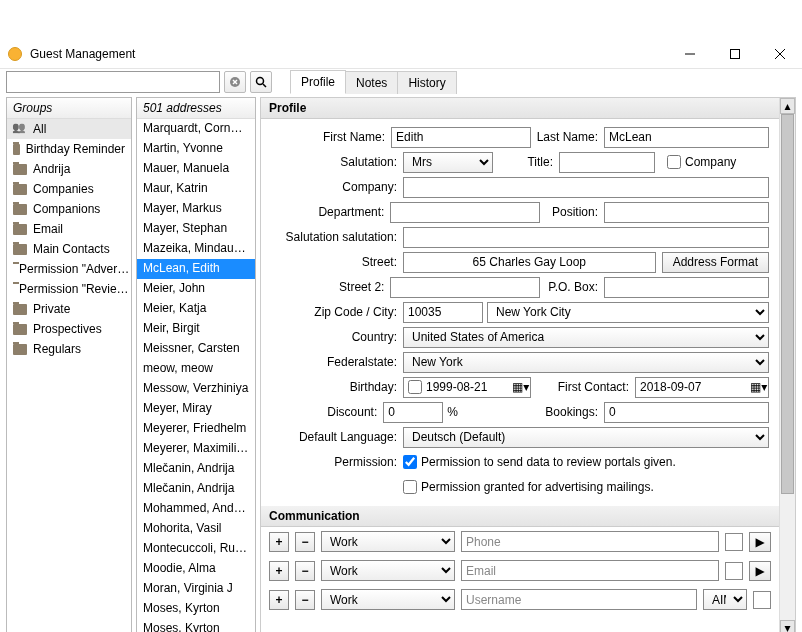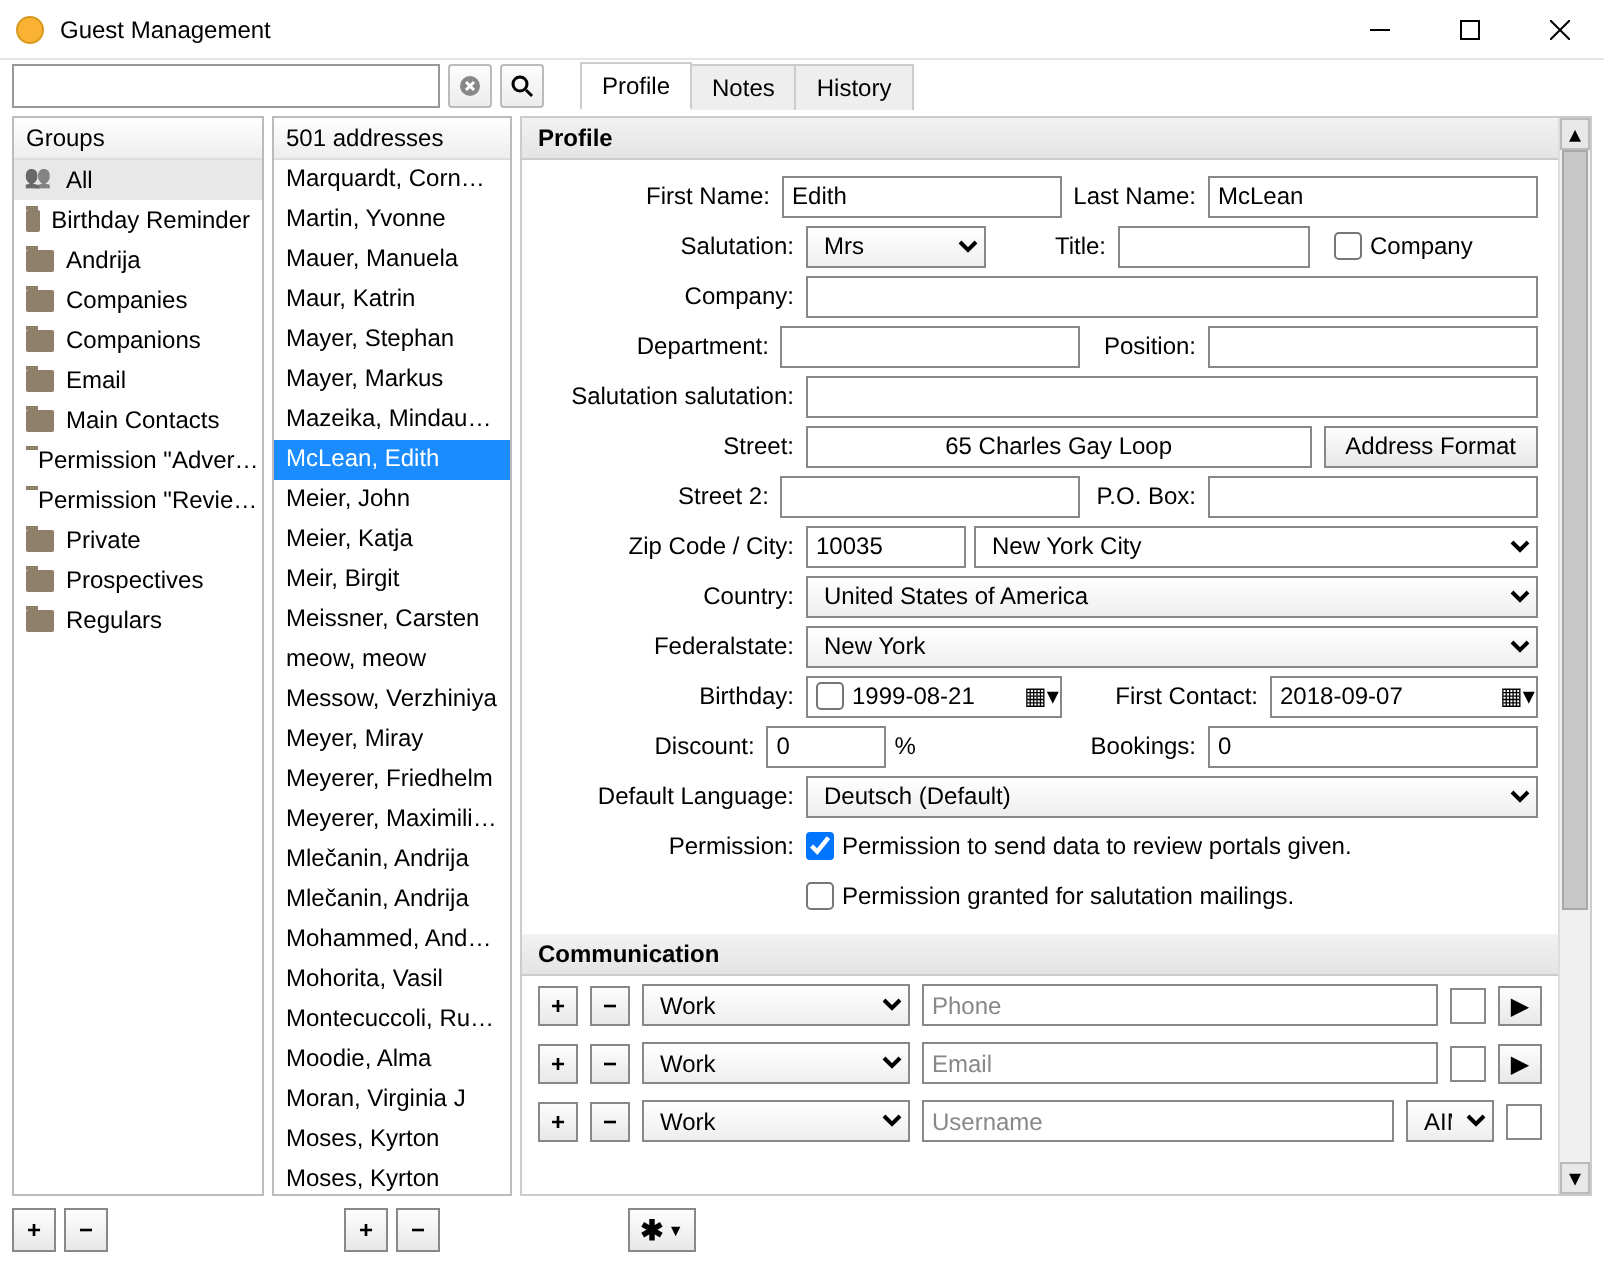--- a/index.html
+++ b/index.html
@@ -1,37 +1,37 @@
 <!DOCTYPE html>
 <html><head>
 <meta charset="utf-8">
 <style>
 * { box-sizing: border-box; margin: 0; padding: 0; font-family: "Segoe UI", Tahoma, sans-serif; font-size: 12px; }
 html, body { width: 802px; height: 632px; background: #fff; overflow: hidden; }
 
-.titlebar { height: 30px; display: flex; align-items: center; padding-left: 8px; border-bottom: 1px solid #e5e5e5; }
+.titlebar { height: 30px; display: flex; align-items: center; padding-left: 8px; border-bottom: 1px solid #e5e5e5; margin-top: 39px; }
 .titlebar .app-icon { width: 14px; height: 14px; border-radius: 50%; background: #f9b233; border: 1px solid #d99a1f; margin-right: 8px; }
 .titlebar .title { flex: 1; font-size: 12px; }
 .titlebar .winbtn { width: 45px; height: 30px; display: flex; align-items: center; justify-content: center; }
 .titlebar .winbtn svg { width: 10px; height: 10px; stroke: #000; stroke-width: 1; fill: none; }
 
 .topbar { height: 26px; display: flex; align-items: center; padding: 2px 6px; gap: 4px; }
 .search-input { flex: 0 0 214px; height: 22px; border: 1px solid #999; padding: 0 4px; }
 .icon-btn { width: 22px; height: 22px; border: 1px solid #bbb; background: linear-gradient(#fdfdfd,#ececec); display: flex; align-items: center; justify-content: center; border-radius: 2px; }
 
 .tabs { display: flex; margin-left: 14px; height: 24px; align-items: flex-end; }
 .tab { padding: 4px 10px; border: 1px solid #ccc; border-bottom: none; background: #eee; margin-right: -1px; cursor: pointer; }
 .tab.active { background: #fff; border-bottom: 1px solid #fff; position: relative; z-index: 2; }
 
 .main { display: flex; height: 544px; }
 
 .col { border: 1px solid #bbb; margin: 2px; display: flex; flex-direction: column; background: #fff; }
 .col-groups { width: 126px; margin-left: 6px; }
 .col-list { width: 120px; }
-.col-groups .hdr, .col-list .hdr { padding: 3px 6px; background: linear-gradient(#fefefe,#eee); border-bottom: 1px solid #ddd; }
+.col-groups .hdr, .col-list .hdr { padding: 3px 6px; background: linear-gradient(#fefefe,#eee); border-bottom: 1px solid #ddd; font-style: italic; }
 .list-body { flex: 1; overflow-y: auto; overflow-x: hidden; }
 .list-body::-webkit-scrollbar { width: 16px; }
 .list-body::-webkit-scrollbar-track { background: #f0f0f0; }
 .list-body::-webkit-scrollbar-thumb { background: #c8c8c8; border: 1px solid #a8a8a8; }
 .list-body::-webkit-scrollbar-button { height: 16px; background: #e8e8e8; border: 1px solid #bbb; }
 
 .group-item { display: flex; align-items: center; gap: 6px; padding: 2px 6px; height: 20px; cursor: pointer; white-space: nowrap; overflow: hidden; }
 .group-item.selected { background: #e8e8e8; }
 .folder-icon { width: 14px; height: 11px; background: #8d7f6a; border-radius: 1px; position: relative; }
 .folder-icon::before { content: ""; position: absolute; top: -2px; left: 0; width: 6px; height: 2px; background: #8d7f6a; }
@@ -178,22 +178,22 @@
       </div>
   </div>
 
   <div class="col col-list">
     <div class="hdr">501 addresses</div>
     <div class="list-body" id="addr-body">
         <div class="addr-item">Marquardt, Cornelia</div>
         <div class="addr-item">Martin, Yvonne</div>
         <div class="addr-item">Mauer, Manuela</div>
         <div class="addr-item">Maur, Katrin</div>
+        <div class="addr-item">Mayer, Markus</div>
         <div class="addr-item">Mayer, Stephan</div>
-        <div class="addr-item">Mayer, Markus</div>
         <div class="addr-item">Mazeika, Mindaugas</div>
         <div class="addr-item selected">McLean, Edith</div>
         <div class="addr-item">Meier, John</div>
         <div class="addr-item">Meier, Katja</div>
         <div class="addr-item">Meir, Birgit</div>
         <div class="addr-item">Meissner, Carsten</div>
         <div class="addr-item">meow, meow</div>
         <div class="addr-item">Messow, Verzhiniya</div>
         <div class="addr-item">Meyer, Miray</div>
         <div class="addr-item">Meyerer, Friedhelm</div>
@@ -309,21 +309,21 @@
         </div>
 
         <div class="row">
           <div class="lbl">Permission:</div>
           <input type="checkbox" class="cb" checked="" style="">
           <span style="margin-left:4px">Permission to send data to review portals given.</span>
         </div>
         <div class="row">
           <div class="lbl"></div>
           <input type="checkbox" class="cb" style="">
-          <span style="margin-left:4px">Permission granted for salutation mailings.</span>
+          <span style="margin-left:4px">Permission granted for advertising mailings.</span>
         </div>
       </div>
 
       <div class="section-hdr">Communication</div>
       <div id="comm-body">
           <div class="comm-row">
             <div class="sm">+</div>
             <div class="sm">−</div>
             <select class="sel"><option>Work</option></select>
             <input class="txt ph" placeholder="Phone" style="">

